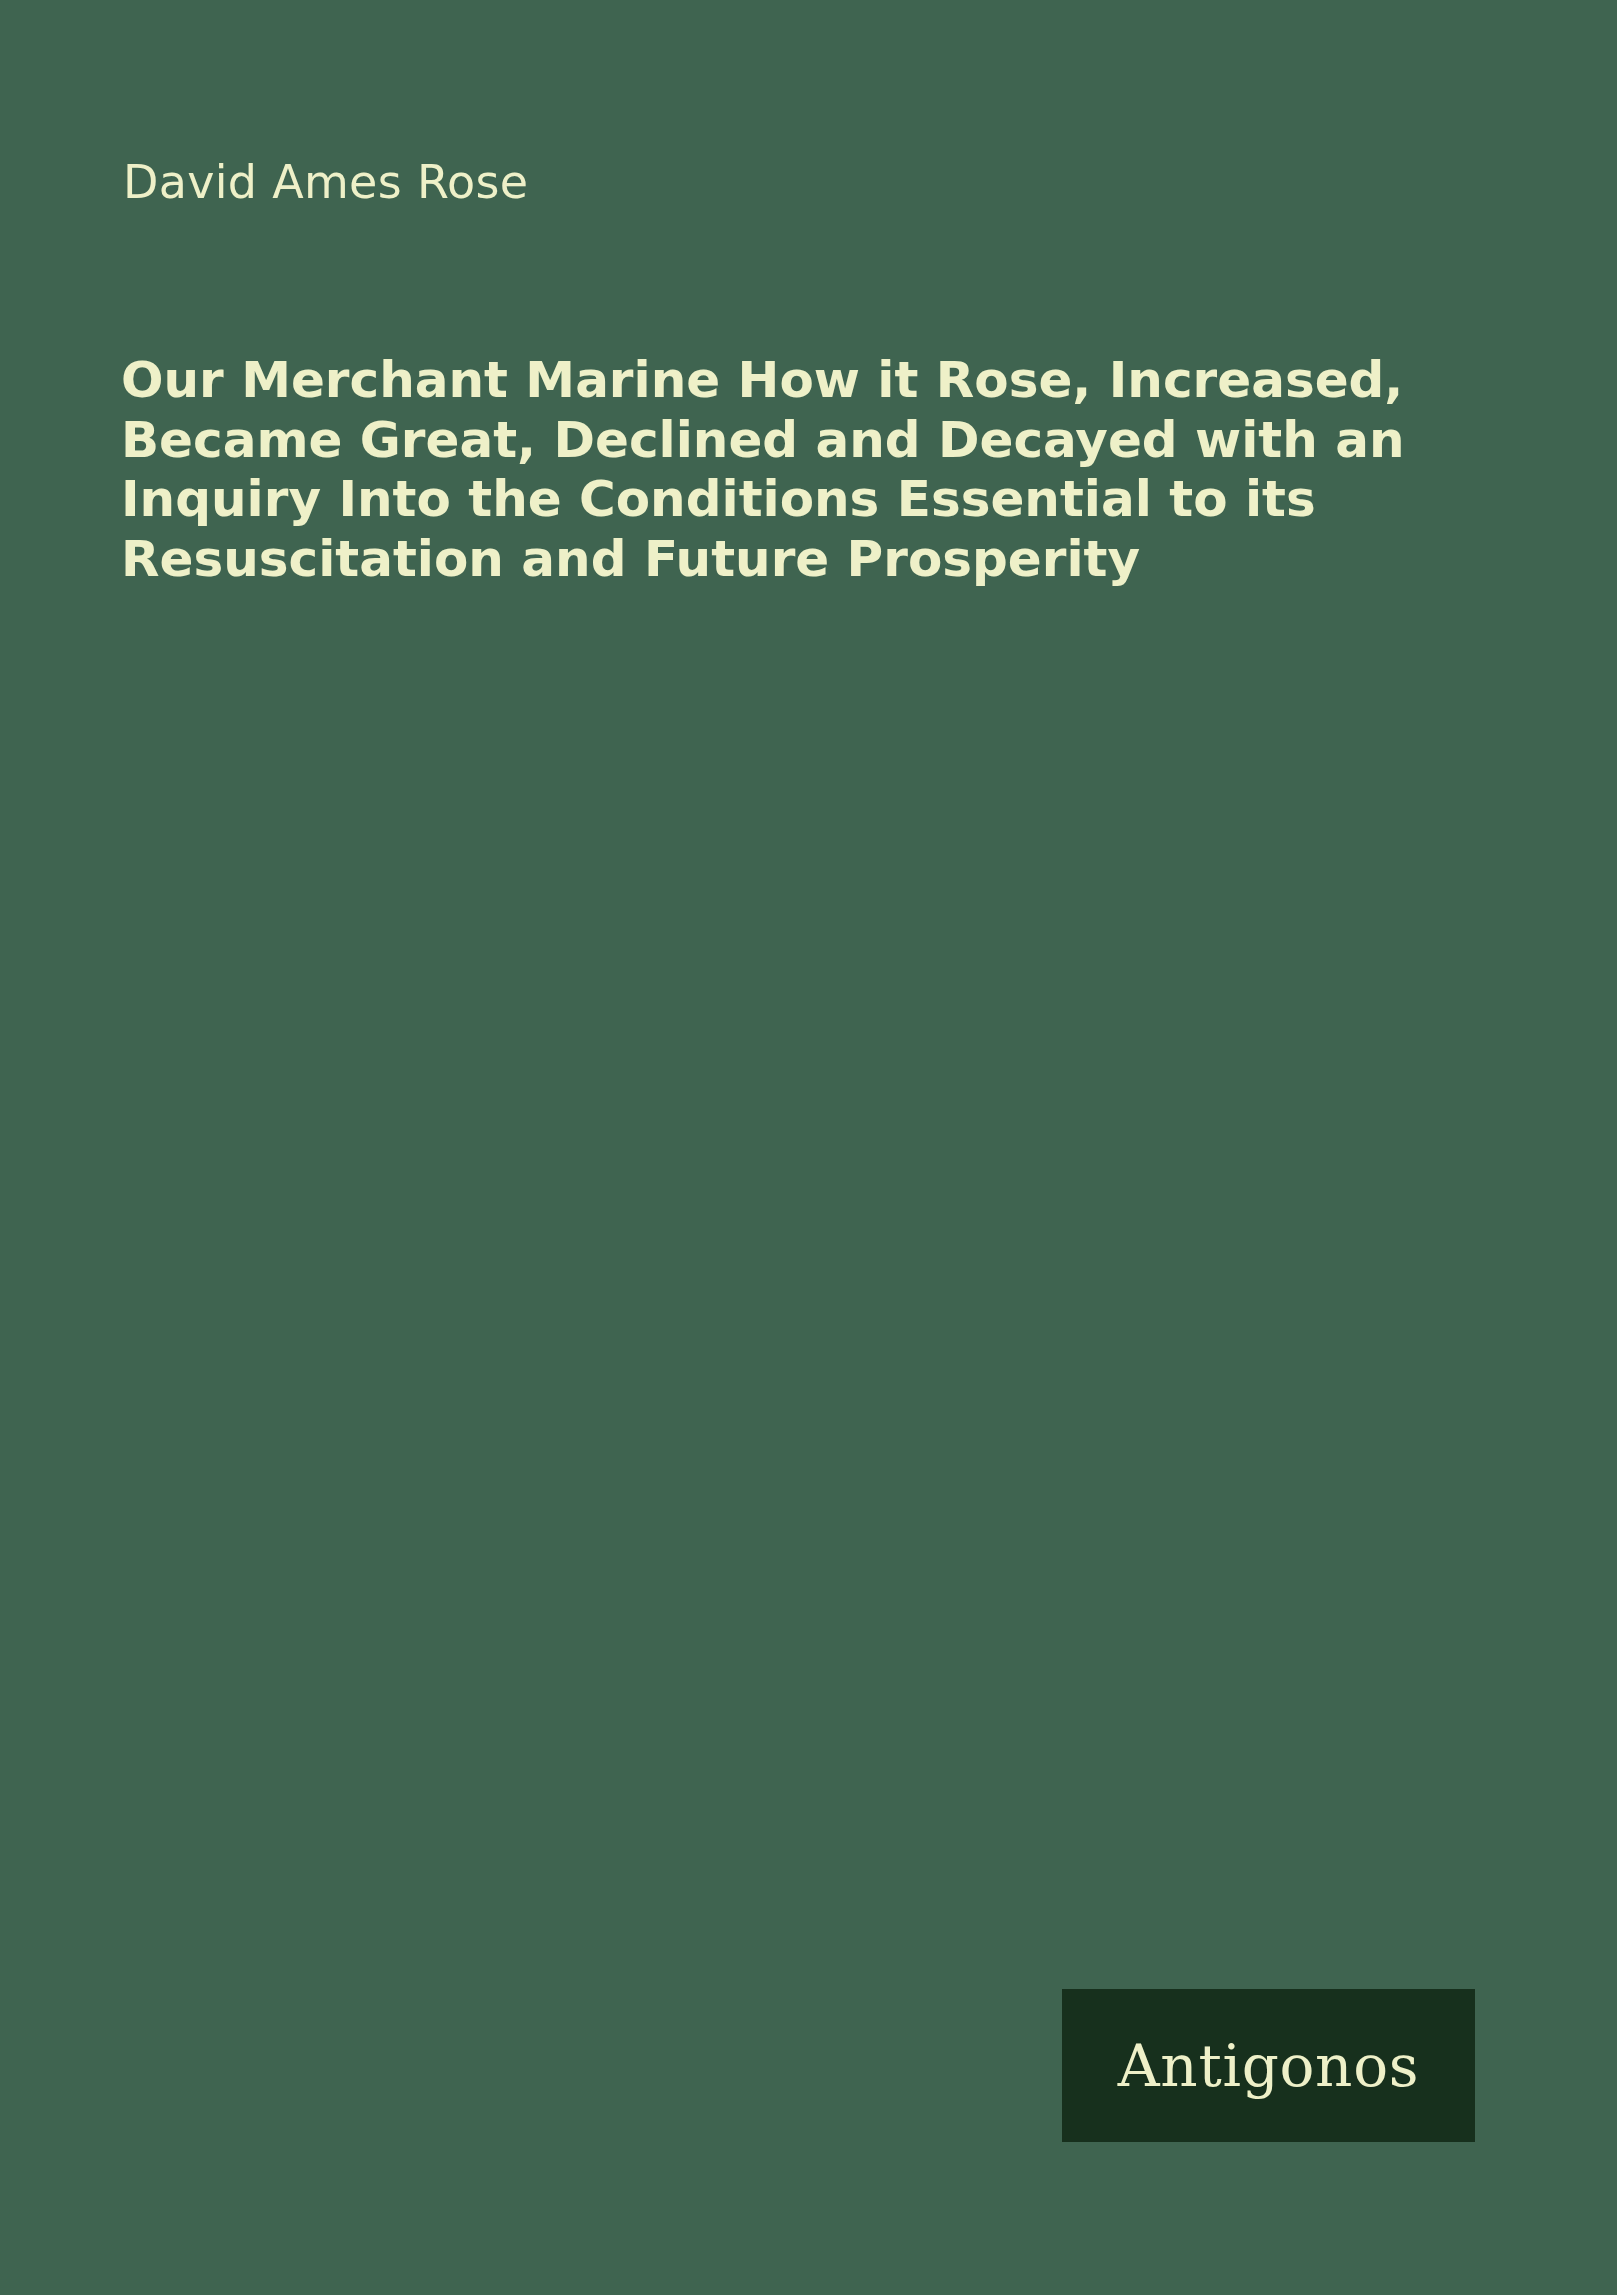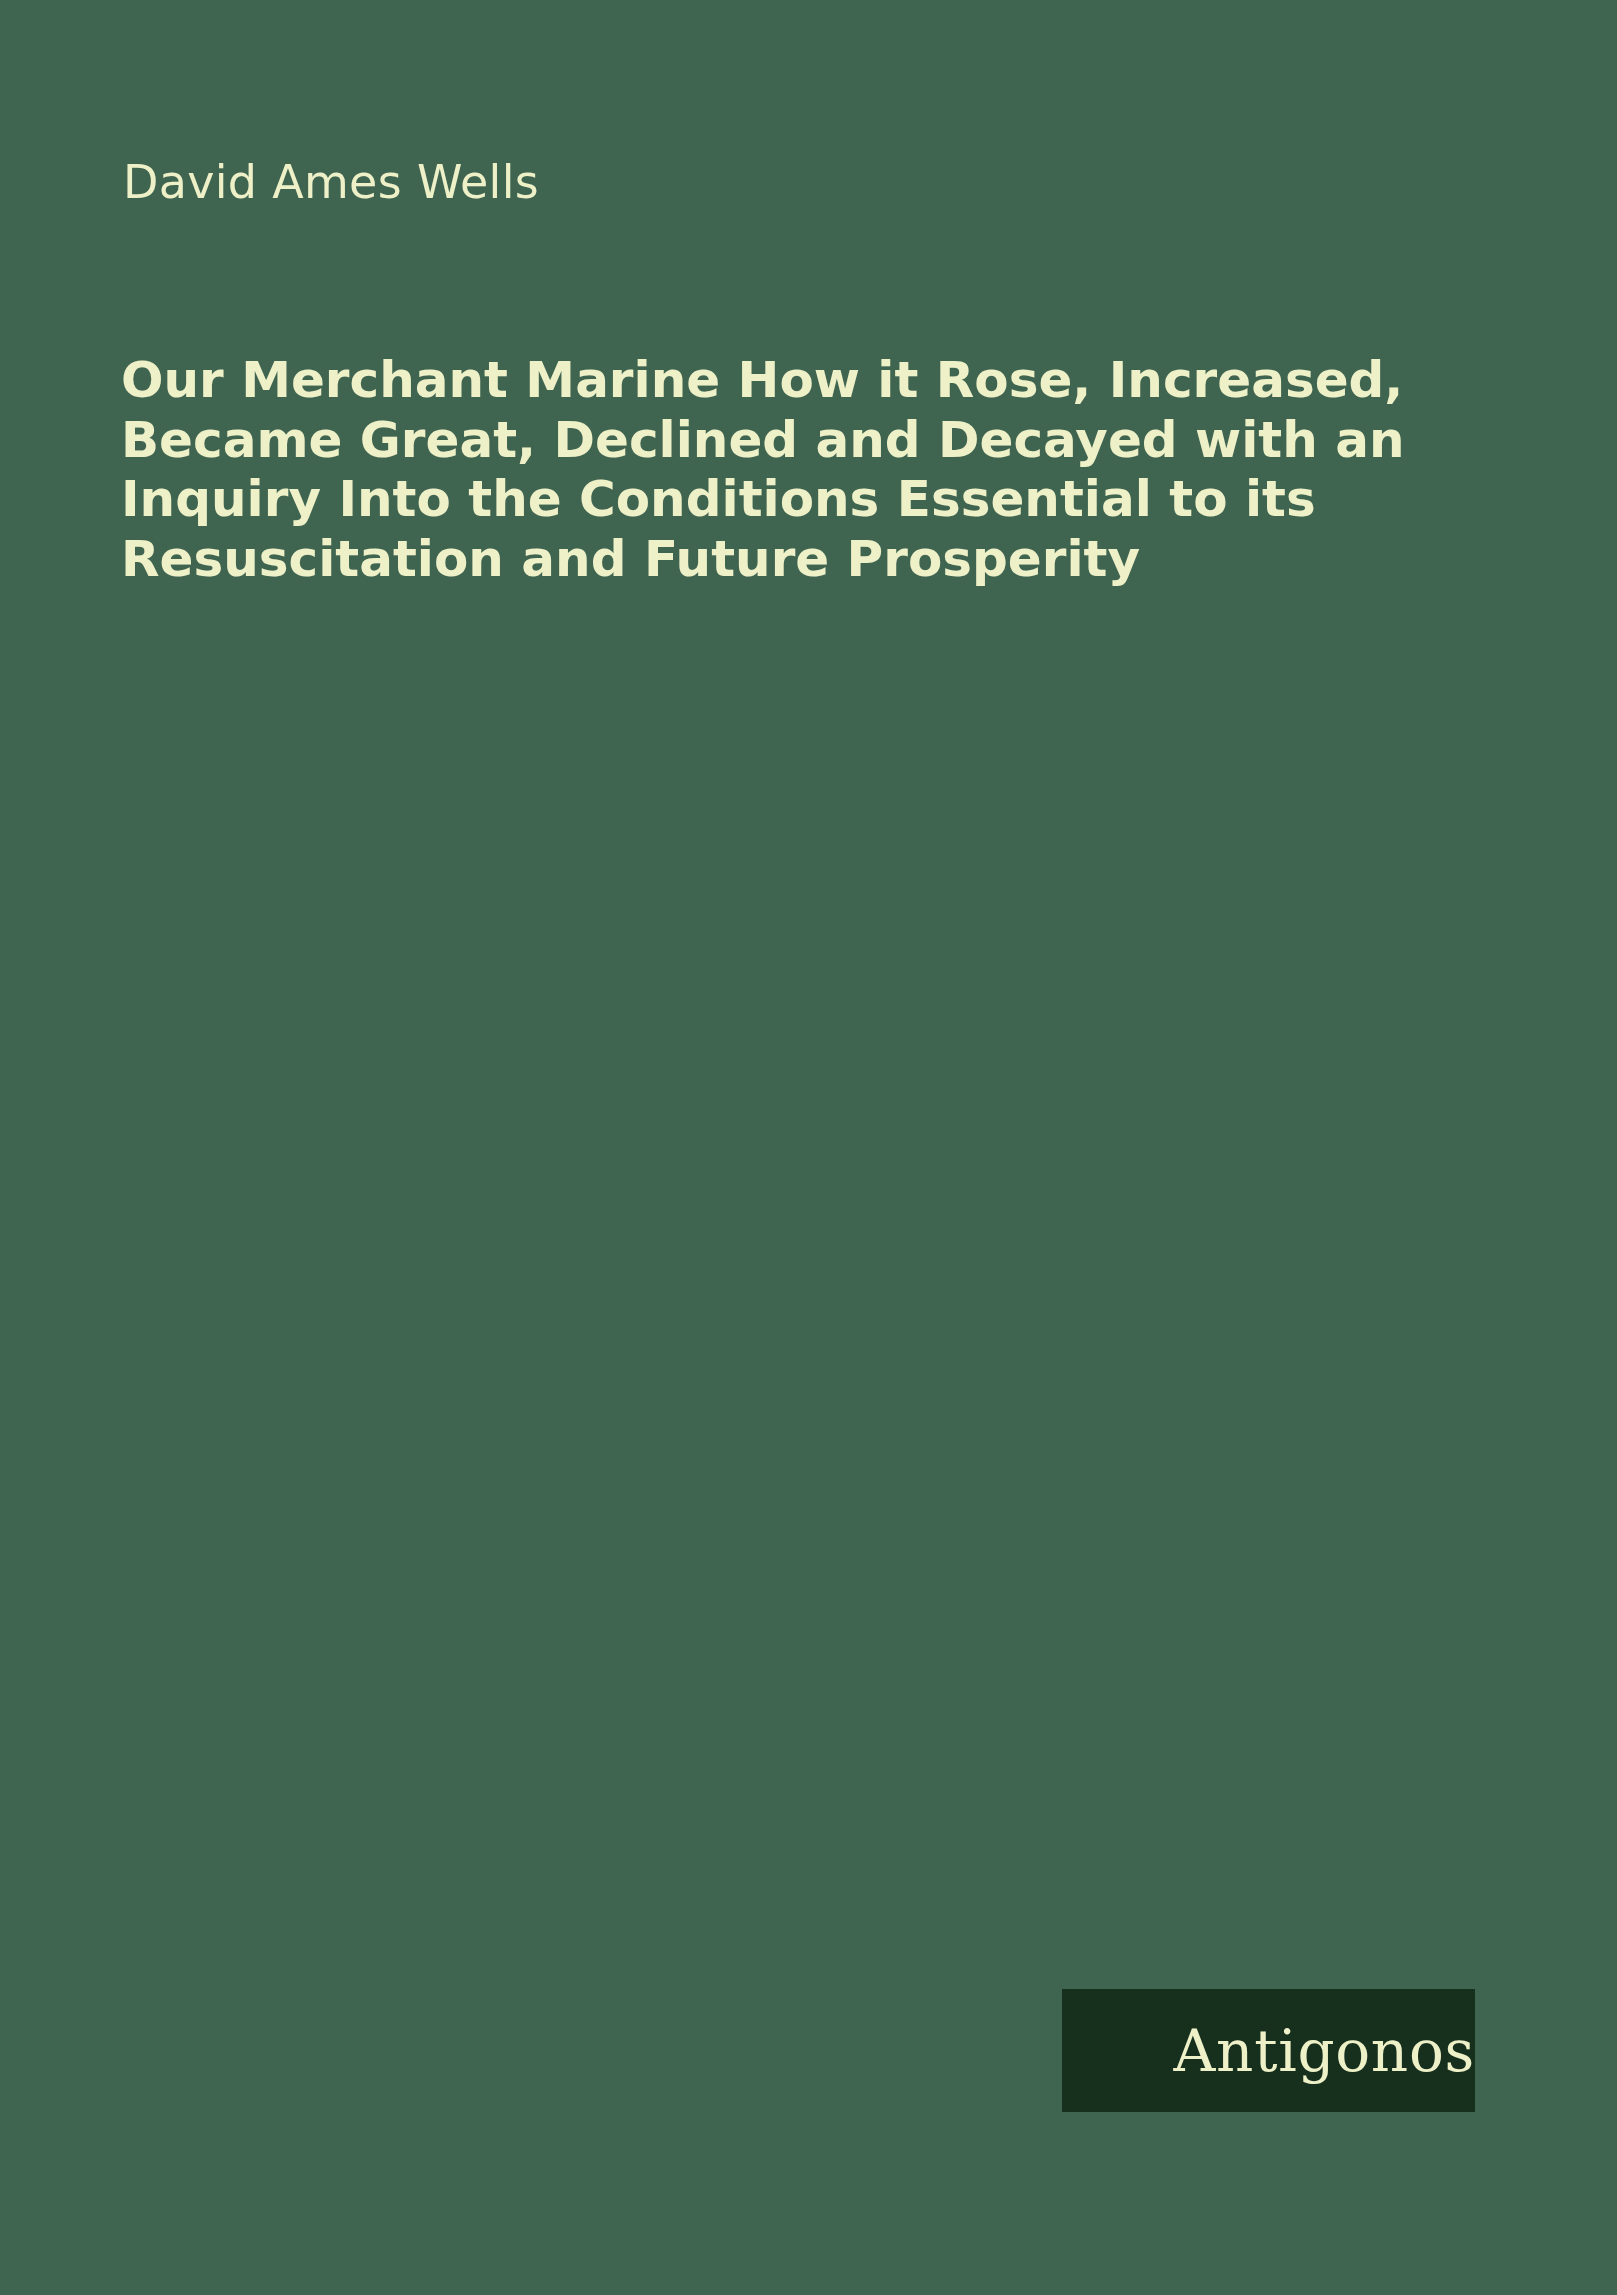--- a/index.html
+++ b/index.html
@@ -39,40 +39,40 @@
     line-height: 1.19;
     color: #eef0c8;
     font-weight: 700;
     letter-spacing: 0px;
   }
   .publisher-box {
     position: absolute;
     left: 1062px;
     top: 1989px;
     width: 413px;
-    height: 123px;
+    height: 153px;
     background: #17301d;
     display: flex;
     align-items: center;
-    justify-content: flex-end;
+    justify-content: center;
   }
   .publisher-name {
     color: #eef0c8;
     font-size: 58px;
     font-family: "DejaVu Serif", serif;
     font-weight: 400;
     letter-spacing: 0.7px;
   }
 </style>
 </head>
 <body>
 
 <div class="cover">
 
-  <div class="author">David Ames Wells</div>
+  <div class="author">David Ames Rose</div>
 
   <div class="title">Our Merchant Marine How it Rose, Increased, Became Great, Declined and Decayed with an Inquiry Into the Conditions Essential to its Resuscitation and Future Prosperity</div>
 
   <div class="publisher-box">
     <span class="publisher-name">Antigonos</span>
   </div>
 
 </div>
 
 

